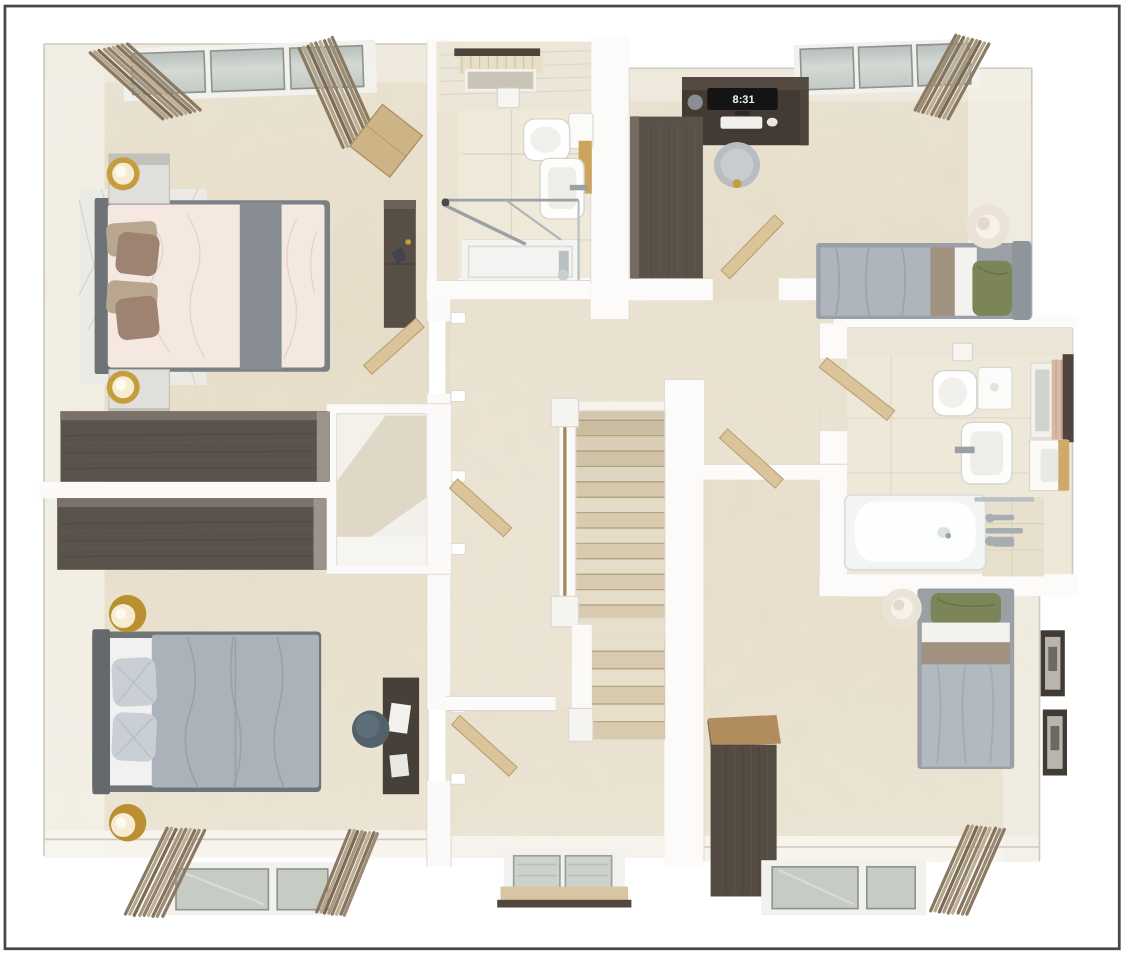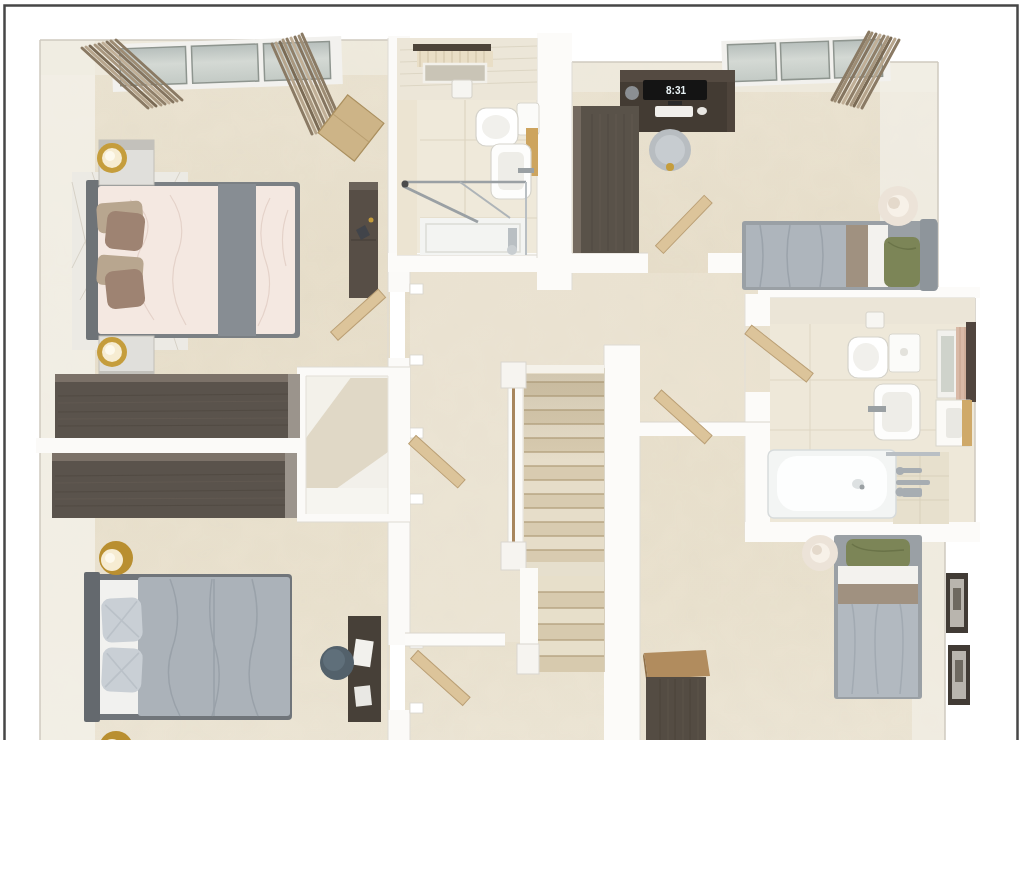--- a/index.html
+++ b/index.html
@@ -1,16 +1,16 @@
 <!DOCTYPE html>
 <html><head>
 <meta charset="utf-8">
 <style>
   html,body{margin:0;padding:0;background:#ffffff;}
-  #stage{position:relative;width:1024px;height:740px;background:#ffffff;font-family:"Liberation Sans",sans-serif;}
+  #stage{position:relative;width:1024px;height:872px;background:#ffffff;font-family:"Liberation Sans",sans-serif;}
   svg{display:block;}
 </style>
 </head>
 <body>
 <div id="stage">
 <svg width="1024" height="872" viewBox="0 0 1024 872" xmlns="http://www.w3.org/2000/svg">
 <defs>
   <linearGradient id="carpetV" gradientUnits="userSpaceOnUse" x1="0" y1="0" x2="0" y2="872">
     <stop offset="0" stop-color="#ece5d4"></stop>
     <stop offset="0.3" stop-color="#e8dfcb"></stop>

